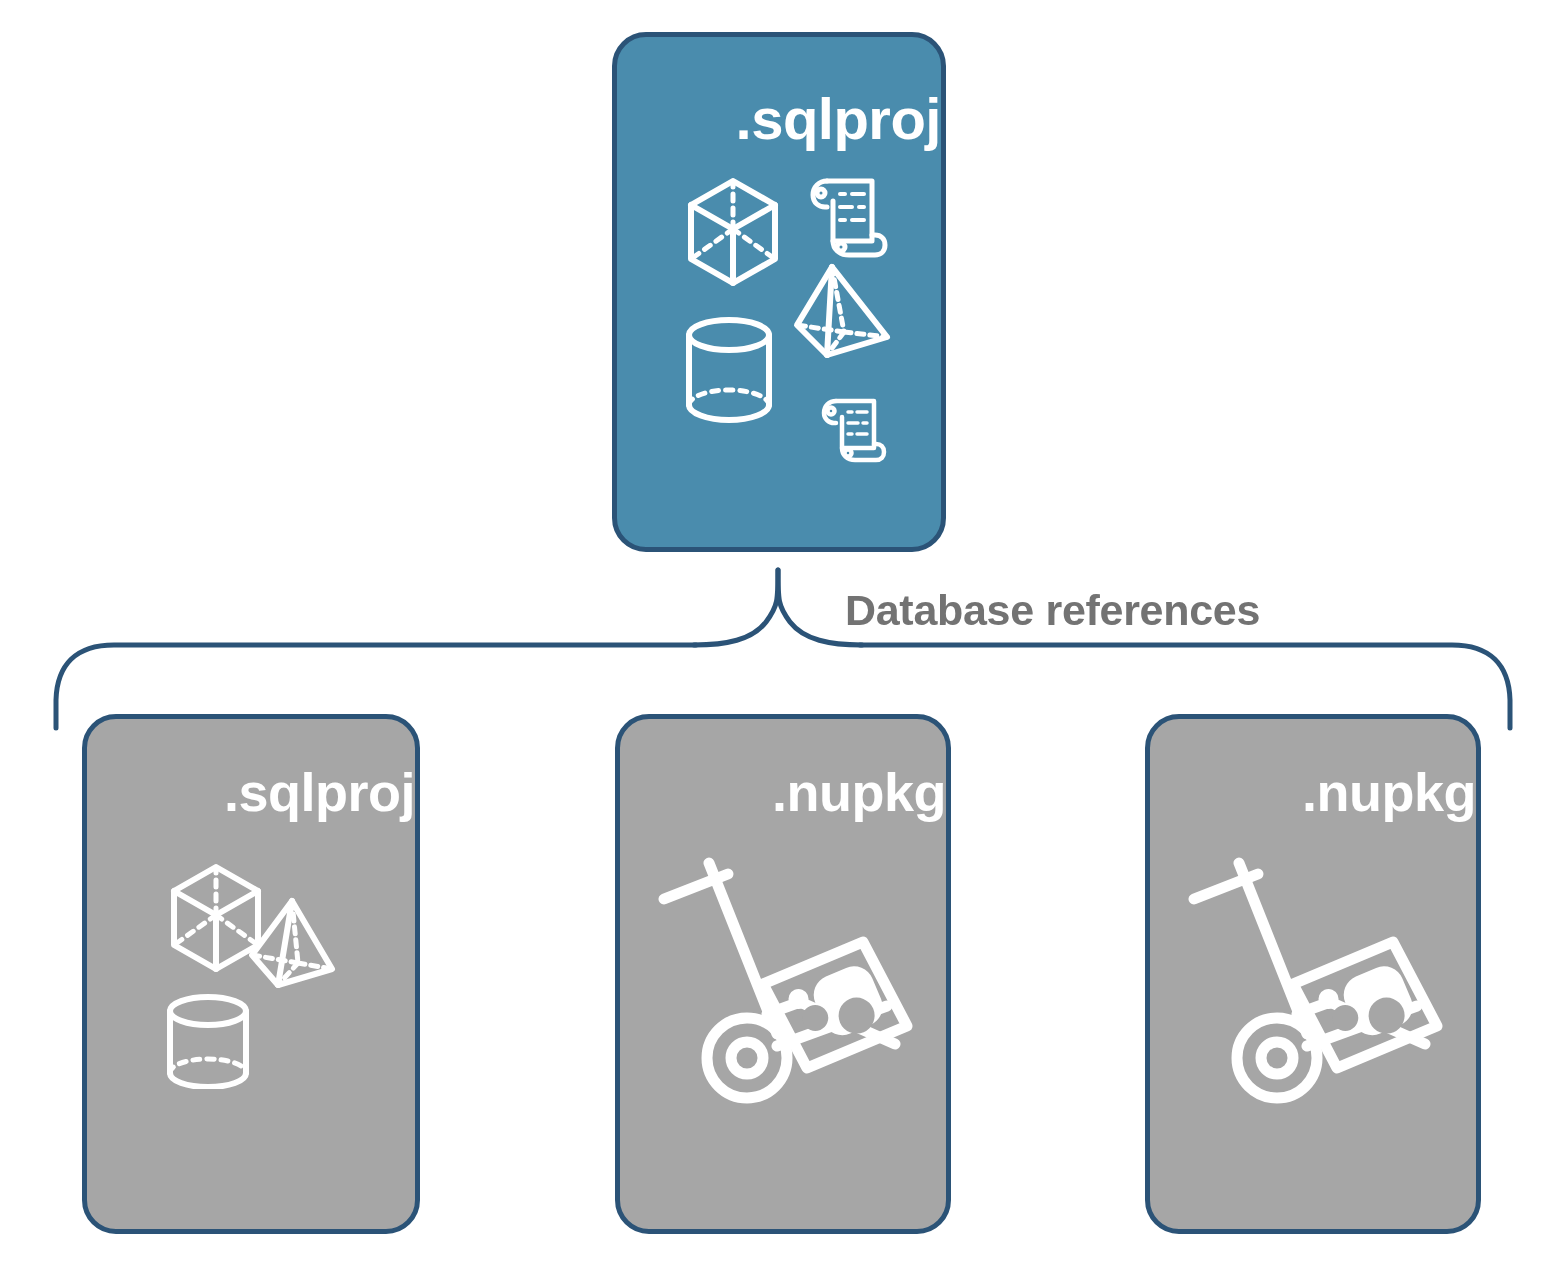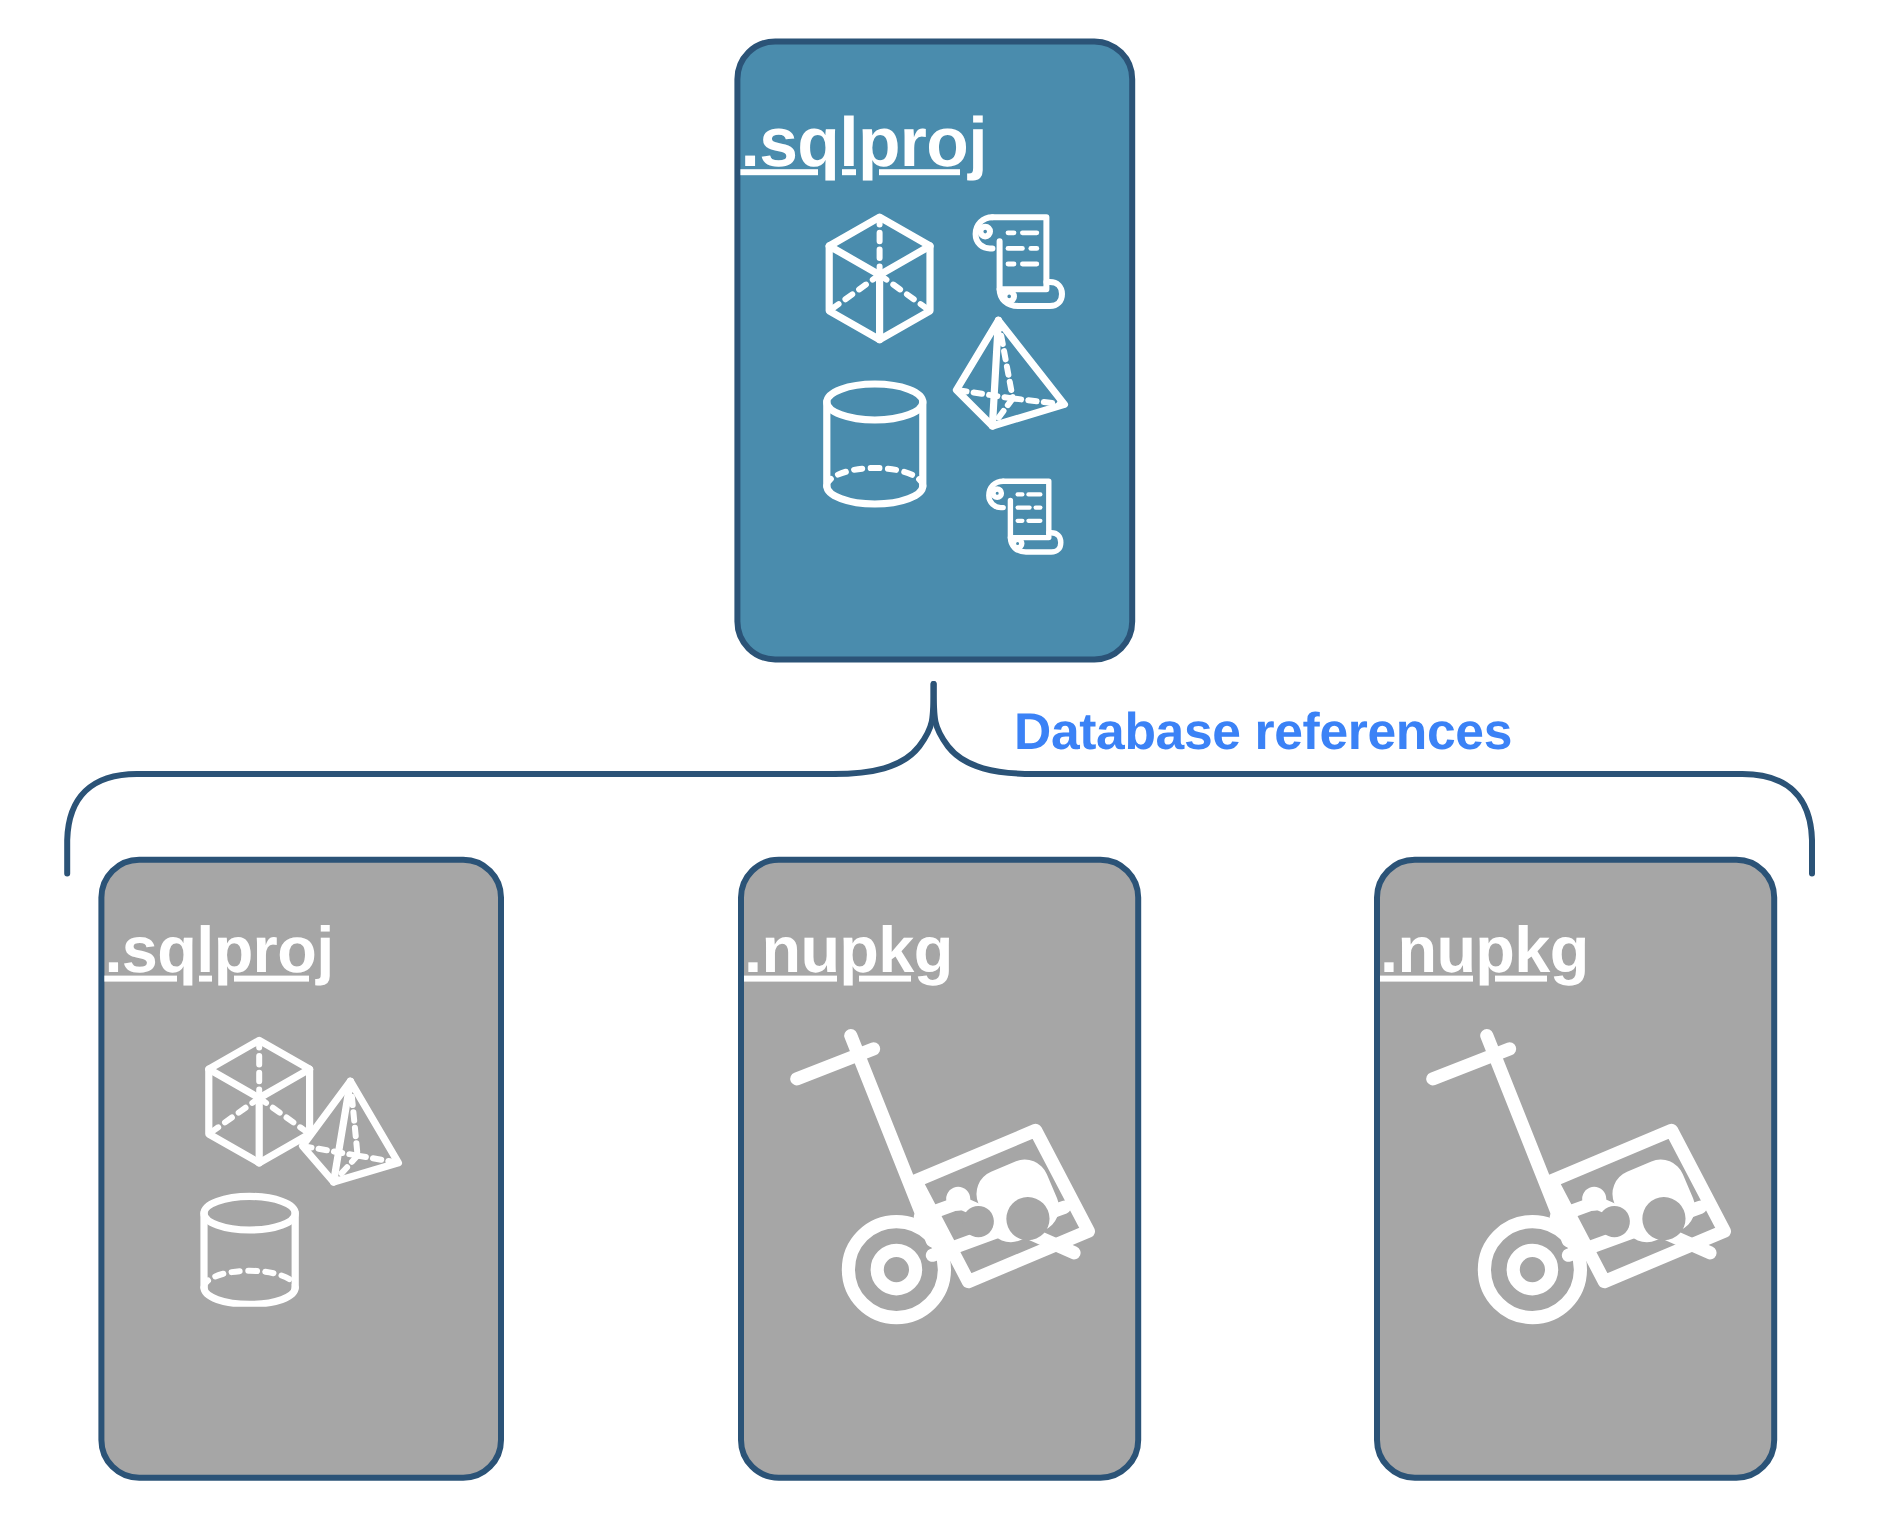--- a/index.html
+++ b/index.html
@@ -26,31 +26,30 @@
   }
   .node-box {
     position: absolute;
     box-sizing: border-box;
     border-radius: 34px;
   }
   .node-label {
     position: absolute;
     left: 0;
     right: 0;
-    text-align: left;
+    text-align: right;
     color: #ffffff;
     font-weight: bold;
     font-family: "Liberation Sans", sans-serif;
     letter-spacing: -0.5px;
     white-space: nowrap;
-    text-decoration: underline;
   }
   .brace-label {
     position: absolute;
-    color: #3b82f6;
+    color: #737373;
     font-weight: bold;
     font-family: "Liberation Sans", sans-serif;
     white-space: nowrap;
     letter-spacing: -0.3px;
   }
   .icon-layer {
     position: absolute;
     pointer-events: none;
   }
 </style>

